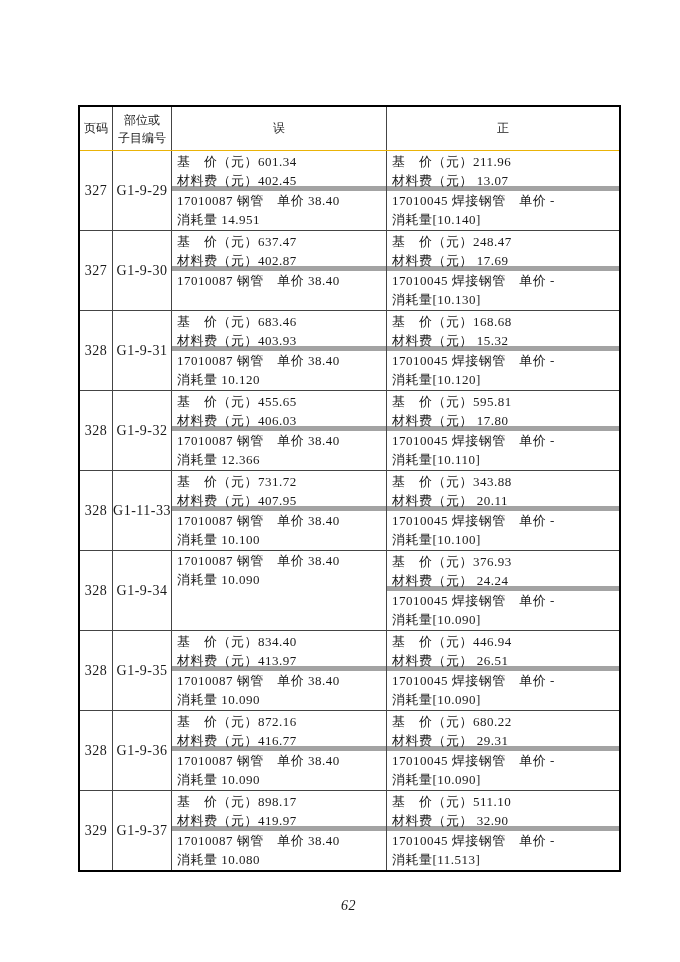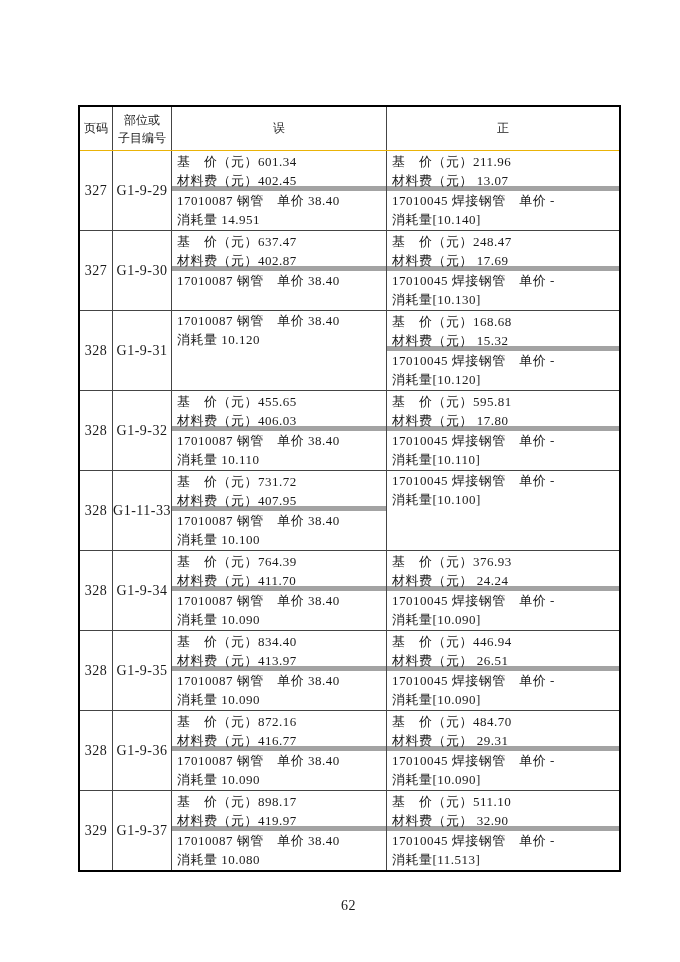--- a/index.html
+++ b/index.html
@@ -75,20 +75,21 @@
     letter-spacing: 0.5px;
     text-align: center;
   }
   .footer {
     position: absolute;
     left: 78px;
     top: 898px;
     width: 541px;
     text-align: center;
     font-size: 13px;
+    font-style: italic;
   }
 </style>
 </head>
 <body>
 
 <div class="page">
 
   <div class="correction-table">
 
     <div class="thead">
@@ -166,20 +167,24 @@
   </div>
 
   <div class="row">
     <div class="cell c-page num">
       <span>328</span>
     </div>
     <div class="cell c-code num">
       <span>G1-9-31</span>
     </div>
     <div class="cell c-wrong">
+      <div class="sub-top">
+        <div class="line">基　价（元）683.46</div>
+        <div class="line">材料费（元）403.93</div>
+      </div>
       <div class="sub-bottom">
         <div class="line">17010087 钢管　单价 38.40</div>
         <div class="line">消耗量 10.120</div>
       </div>
     </div>
     <div class="cell c-correct">
       <div class="sub-top">
         <div class="line">基　价（元）168.68</div>
         <div class="line">材料费（元） 15.32</div>
       </div>
@@ -197,21 +202,21 @@
     <div class="cell c-code num">
       <span>G1-9-32</span>
     </div>
     <div class="cell c-wrong">
       <div class="sub-top">
         <div class="line">基　价（元）455.65</div>
         <div class="line">材料费（元）406.03</div>
       </div>
       <div class="sub-bottom">
         <div class="line">17010087 钢管　单价 38.40</div>
-        <div class="line">消耗量 10.110</div>
+        <div class="line">消耗量 12.366</div>
       </div>
     </div>
     <div class="cell c-correct">
       <div class="sub-top">
         <div class="line">基　价（元）595.81</div>
         <div class="line">材料费（元） 17.80</div>
       </div>
       <div class="sub-bottom">
         <div class="line">17010045 焊接钢管　单价 -</div>
         <div class="line">消耗量[10.110]</div>
@@ -230,39 +235,39 @@
       <div class="sub-top">
         <div class="line">基　价（元）731.72</div>
         <div class="line">材料费（元）407.95</div>
       </div>
       <div class="sub-bottom">
         <div class="line">17010087 钢管　单价 38.40</div>
         <div class="line">消耗量 10.100</div>
       </div>
     </div>
     <div class="cell c-correct">
+      <div class="sub-top">
+        <div class="line">基　价（元）343.88</div>
+        <div class="line">材料费（元） 20.11</div>
+      </div>
       <div class="sub-bottom">
         <div class="line">17010045 焊接钢管　单价 -</div>
         <div class="line">消耗量[10.100]</div>
       </div>
     </div>
   </div>
 
   <div class="row">
     <div class="cell c-page num">
       <span>328</span>
     </div>
     <div class="cell c-code num">
       <span>G1-9-34</span>
     </div>
     <div class="cell c-wrong">
-      <div class="sub-top">
-        <div class="line">基　价（元）764.39</div>
-        <div class="line">材料费（元）411.70</div>
-      </div>
       <div class="sub-bottom">
         <div class="line">17010087 钢管　单价 38.40</div>
         <div class="line">消耗量 10.090</div>
       </div>
     </div>
     <div class="cell c-correct">
       <div class="sub-top">
         <div class="line">基　价（元）376.93</div>
         <div class="line">材料费（元） 24.24</div>
       </div>
@@ -314,21 +319,21 @@
         <div class="line">基　价（元）872.16</div>
         <div class="line">材料费（元）416.77</div>
       </div>
       <div class="sub-bottom">
         <div class="line">17010087 钢管　单价 38.40</div>
         <div class="line">消耗量 10.090</div>
       </div>
     </div>
     <div class="cell c-correct">
       <div class="sub-top">
-        <div class="line">基　价（元）484.70</div>
+        <div class="line">基　价（元）680.22</div>
         <div class="line">材料费（元） 29.31</div>
       </div>
       <div class="sub-bottom">
         <div class="line">17010045 焊接钢管　单价 -</div>
         <div class="line">消耗量[10.090]</div>
       </div>
     </div>
   </div>
 
   <div class="row">

